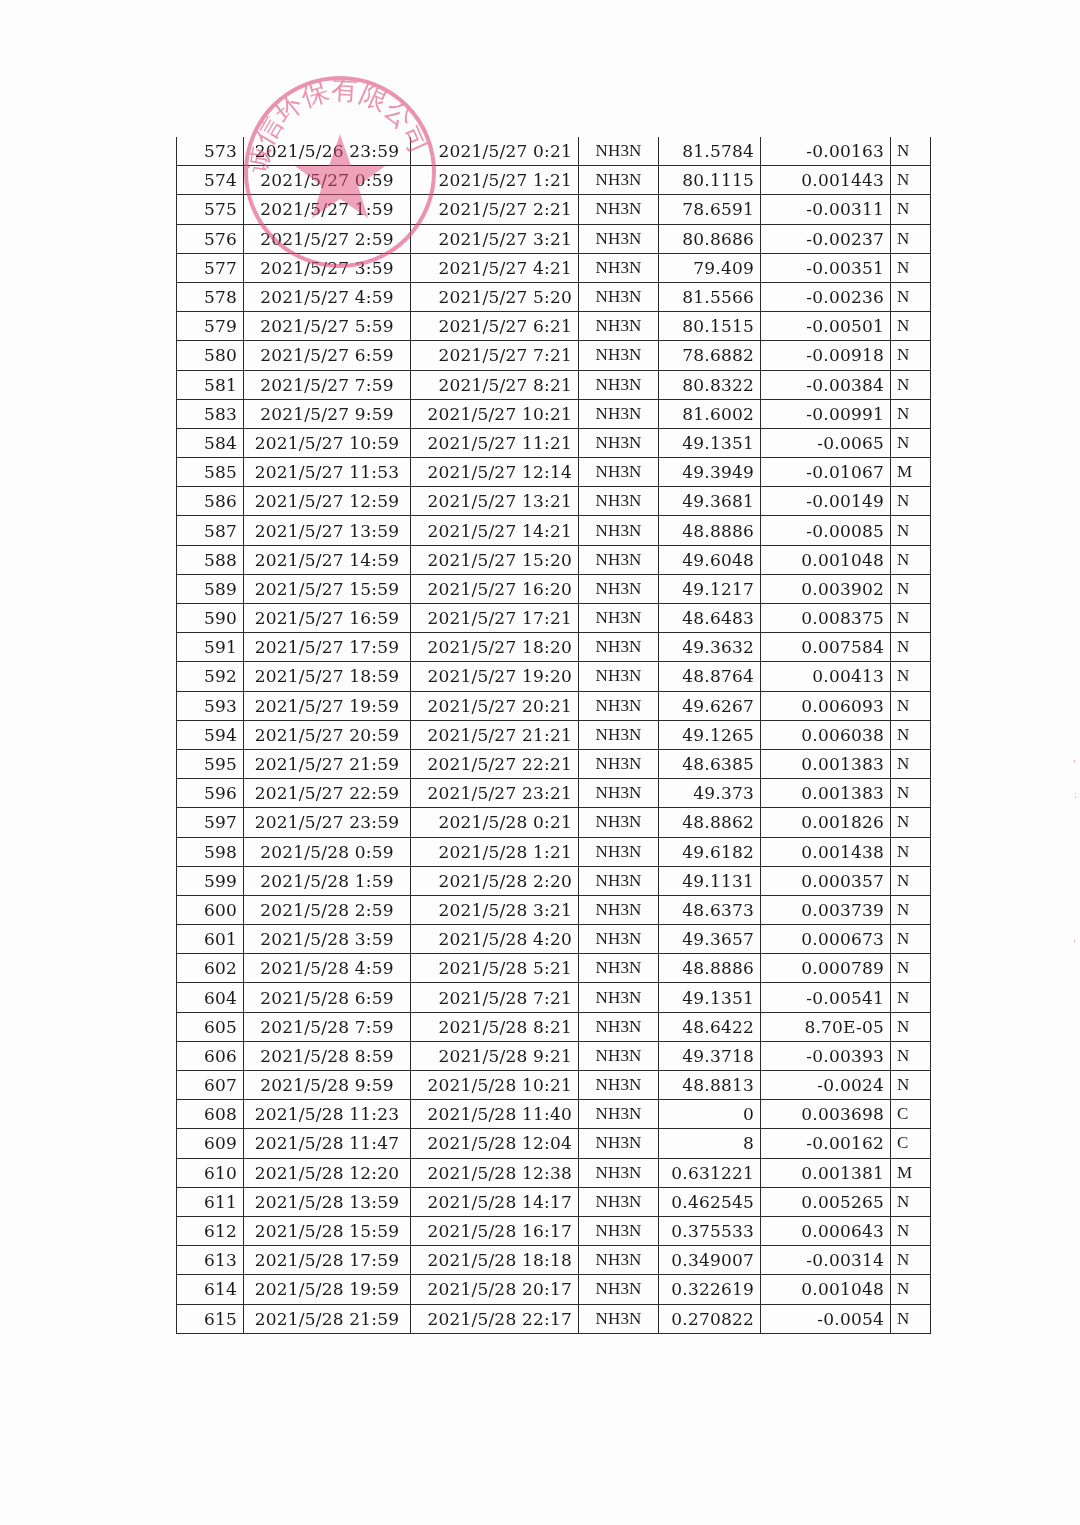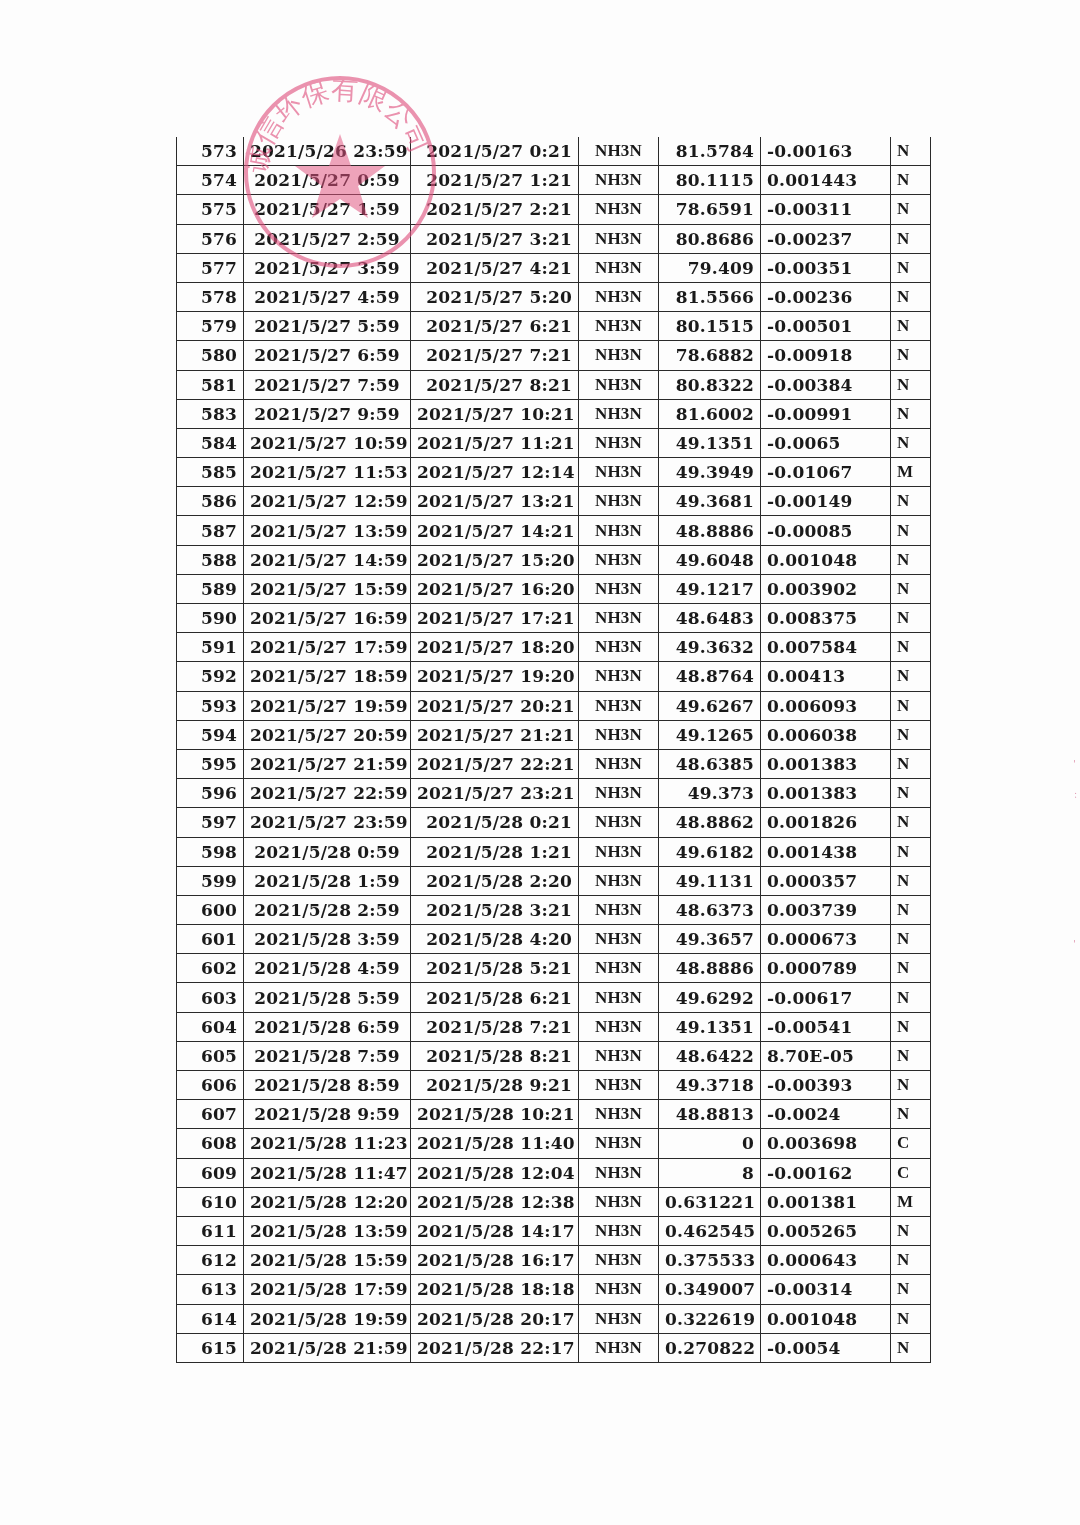--- a/index.html
+++ b/index.html
@@ -21,39 +21,38 @@
       width: 1080px; height: 1525px;
       background: #fdfdfd;
     }
     table.data {
       position: absolute;
       left: 176px;
       top: 137px;
       border-collapse: collapse;
       table-layout: fixed;
       width: 748px;
-      font-weight: bold;
     }
     table.data td {
       border: 1.3px solid #2a2a2a;
       height: 28.2px;
       padding: 0 6px;
       font-size: 17px;
       line-height: 28px;
       white-space: nowrap;
       overflow: hidden;
       letter-spacing: 0.2px;
     }
     table.data tr:first-child td { border-top: none; }
     td.c-idx { width: 54px; text-align: right; padding-right: 8px; }
     td.c-start { width: 154px; text-align: center; padding-right: 8px; }
     td.c-end { width: 155px; text-align: right; padding-right: 8px; }
     td.c-param { width: 67px; text-align: center; font-family: "Liberation Serif", serif; font-size: 16px; letter-spacing: -0.6px; }
     td.c-val { width: 89px; text-align: right; padding-right: 10px; }
-    td.c-dev { width: 117px; text-align: left; padding-right: 10px; margin-left: 24px; }
+    td.c-dev { width: 117px; text-align: right; padding-right: 10px; margin-left: 24px; }
     td.c-flag { width: 27px; text-align: left; font-family: "Liberation Serif", serif; font-size: 16px; }
 
     
     .stamp {
       position: absolute;
       left: 240px;
       top: 72px;
       width: 200px;
       height: 200px;
       pointer-events: none;
@@ -326,29 +325,20 @@
         <td class="c-dev">0.000673</td>
         <td class="c-flag">N</td>
       </tr>
         <tr style="">
         <td class="c-idx">602</td>
         <td class="c-start">2021/5/28 4:59</td>
         <td class="c-end">2021/5/28 5:21</td>
         <td class="c-param">NH3N</td>
         <td class="c-val">48.8886</td>
         <td class="c-dev">0.000789</td>
-        <td class="c-flag">N</td>
-      </tr>
-        <tr style="">
-        <td class="c-idx">603</td>
-        <td class="c-start">2021/5/28 5:59</td>
-        <td class="c-end">2021/5/28 6:21</td>
-        <td class="c-param">NH3N</td>
-        <td class="c-val">49.6292</td>
-        <td class="c-dev">-0.00617</td>
         <td class="c-flag">N</td>
       </tr>
         <tr style="">
         <td class="c-idx">604</td>
         <td class="c-start">2021/5/28 6:59</td>
         <td class="c-end">2021/5/28 7:21</td>
         <td class="c-param">NH3N</td>
         <td class="c-val">49.1351</td>
         <td class="c-dev">-0.00541</td>
         <td class="c-flag">N</td>

